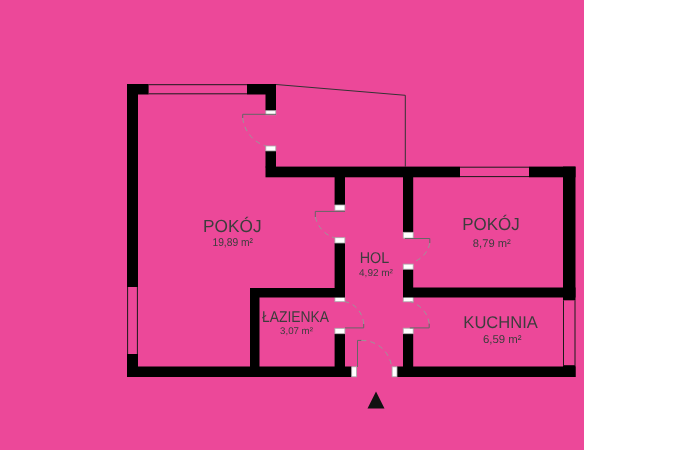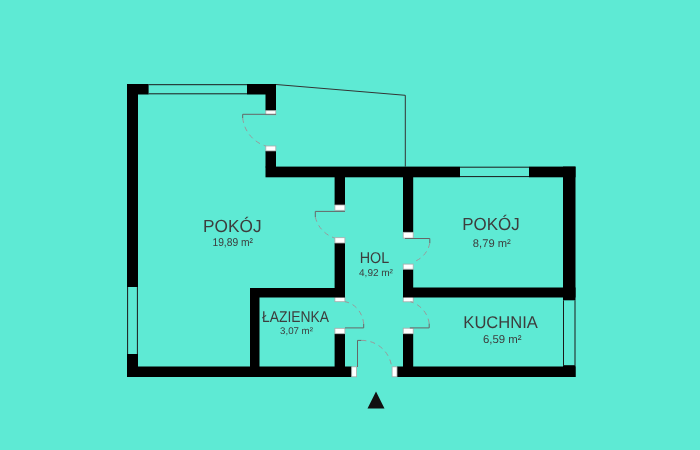--- a/index.html
+++ b/index.html
@@ -1,16 +1,16 @@
 <!DOCTYPE html>
 <html><head>
 <meta charset="utf-8">
 <style>
   html,body{margin:0;padding:0;background:#fff;}
-  .wrap{width:700px;height:450px;position:relative;background:#5eead4;text-decoration:underline;}
+  .wrap{width:584px;height:450px;position:relative;background:#ec4899;text-decoration:underline;}
   svg{display:block;transform:translateZ(0);will-change:transform;}
   text{font-family:"Liberation Sans",sans-serif;fill:#3d3d3d;text-rendering:geometricPrecision;}
 </style>
 </head>
 <body>
 <div class="wrap">
 <svg width="700" height="450" viewBox="0 0 700 450">
 
   <g fill="none" stroke="#333" stroke-width="1">
     <polyline points="276,84.5 405.3,95.3 405.3,166.6"></polyline>

